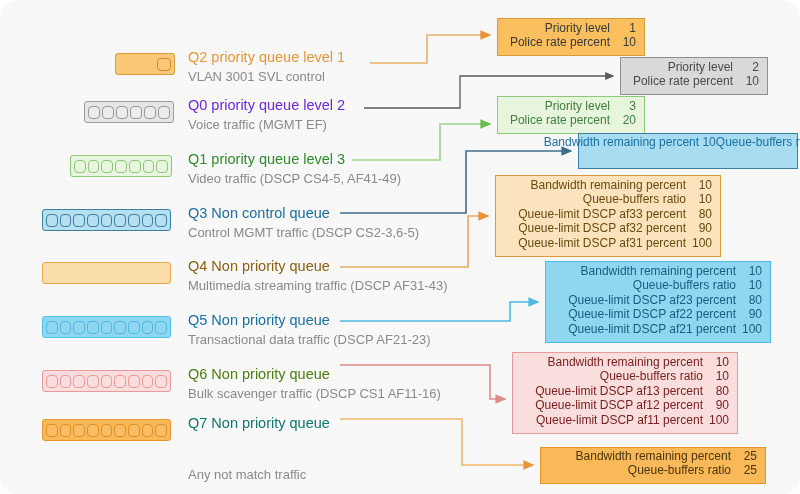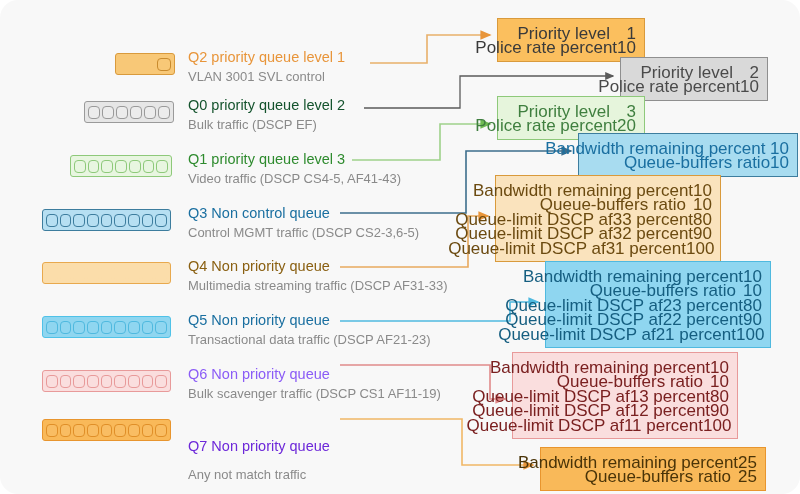--- a/index.html
+++ b/index.html
@@ -16,21 +16,21 @@
   .bar{position:absolute;box-sizing:border-box;border-radius:3px;
        display:flex;align-items:center;}
   .cell{box-sizing:border-box;border-radius:4px;height:13px;flex:1;margin:0 1px;}
 
   
   .qname{position:absolute;font-size:14.5px;white-space:nowrap;}
   .qdesc{position:absolute;font-size:13px;color:#8a8a8a;white-space:nowrap;}
 
   
   .box{position:absolute;box-sizing:border-box;border-width:1px;border-style:solid;
-       font-size:17px;line-height:14.4px;padding:8px 8px 5px 8px;
+       font-size:12px;line-height:14.4px;padding:1px 8px 5px 8px;
        white-space:pre;}
   .kvrow{display:flex;justify-content:flex-end;}
   .kvrow .k{text-align:right;}
   .kvrow .v{display:inline-block;width:26px;text-align:right;}
 </style>
 </head>
 <body>
 
 <div id="canvas">
 
@@ -148,39 +148,39 @@
         <div class="cell" style="background: rgb(249, 189, 99); border: 1.2px solid rgb(224, 143, 40);"></div>
         <div class="cell" style="background: rgb(249, 189, 99); border: 1.2px solid rgb(224, 143, 40);"></div>
         <div class="cell" style="background: rgb(249, 189, 99); border: 1.2px solid rgb(224, 143, 40);"></div>
         <div class="cell" style="background: rgb(249, 189, 99); border: 1.2px solid rgb(224, 143, 40);"></div>
         <div class="cell" style="background: rgb(249, 189, 99); border: 1.2px solid rgb(224, 143, 40);"></div>
       </div>
     </div>
   <div id="labels">
       <div class="qname" style="left: 188px; top: 49px; color: rgb(232, 149, 58);">Q2 priority queue level 1</div>
       <div class="qdesc" style="left: 188px; top: 69px;">VLAN 3001 SVL control</div>
-      <div class="qname" style="left: 188px; top: 97px; color: #14532d;">Q0 priority queue level 2</div>
-      <div class="qdesc" style="left: 188px; top: 117px;">Bulk traffic (DSCP EF)</div>
+      <div class="qname" style="left: 188px; top: 97px; color: #6d28d9;">Q0 priority queue level 2</div>
+      <div class="qdesc" style="left: 188px; top: 117px;">Voice traffic (MGMT EF)</div>
       <div class="qname" style="left: 188px; top: 151px; color: rgb(46, 139, 46);">Q1 priority queue level 3</div>
-      <div class="qdesc" style="left: 188px; top: 171px;">Video traffic (DSCP CS4-5, AF41-43)</div>
+      <div class="qdesc" style="left: 188px; top: 171px;">Video traffic (DSCP CS4-5, AF41-49)</div>
       <div class="qname" style="left: 188px; top: 205px; color: rgb(26, 111, 160);">Q3 Non control queue</div>
       <div class="qdesc" style="left: 188px; top: 225px;">Control MGMT traffic (DSCP CS2-3,6-5)</div>
       <div class="qname" style="left: 188px; top: 258px; color: rgb(138, 96, 18);">Q4 Non priority queue</div>
-      <div class="qdesc" style="left: 188px; top: 278px;">Multimedia streaming traffic (DSCP AF31-33)</div>
+      <div class="qdesc" style="left: 188px; top: 278px;">Multimedia streaming traffic (DSCP AF31-43)</div>
       <div class="qname" style="left: 188px; top: 312px; color: rgb(26, 111, 160);">Q5 Non priority queue</div>
       <div class="qdesc" style="left: 188px; top: 332px;">Transactional data traffic (DSCP AF21-23)</div>
-      <div class="qname" style="left: 188px; top: 366px; color: #8b5cf6;">Q6 Non priority queue</div>
-      <div class="qdesc" style="left: 188px; top: 386px;">Bulk scavenger traffic (DSCP CS1 AF11-19)</div>
-      <div class="qname" style="left: 188px; top: 438px; color: #6d28d9;">Q7 Non priority queue</div>
+      <div class="qname" style="left: 188px; top: 366px; color: #4d7c0f;">Q6 Non priority queue</div>
+      <div class="qdesc" style="left: 188px; top: 386px;">Bulk scavenger traffic (DSCP CS1 AF11-16)</div>
+      <div class="qname" style="left: 188px; top: 415px; color: #0f766e;">Q7 Non priority queue</div>
       <div class="qdesc" style="left: 188px; top: 435px; margin-top: 32px;">Any not match traffic</div>
     </div>
   <div id="boxes">
       <div class="box" style="left: 497px; top: 18px; width: 148px; min-height: 38px; background: rgb(251, 191, 94); border-color: rgb(217, 154, 60); color: rgb(58, 58, 58); display: flex; flex-direction: column; justify-content: center;"><div class="kvrow"><span class="k">Priority level</span><span class="v">1</span></div><div class="kvrow"><span class="k">Police rate percent</span><span class="v">10</span></div></div>
       <div class="box" style="left: 620px; top: 57px; width: 148px; min-height: 38px; background: rgb(217, 217, 217); border-color: rgb(143, 143, 143); color: rgb(74, 74, 74); display: flex; flex-direction: column; justify-content: center;"><div class="kvrow"><span class="k">Priority level</span><span class="v">2</span></div><div class="kvrow"><span class="k">Police rate percent</span><span class="v">10</span></div></div>
       <div class="box" style="left: 497px; top: 96px; width: 148px; min-height: 38px; background: rgb(230, 245, 220); border-color: rgb(142, 201, 122); color: rgb(63, 127, 63); display: flex; flex-direction: column; justify-content: center;"><div class="kvrow"><span class="k">Priority level</span><span class="v">3</span></div><div class="kvrow"><span class="k">Police rate percent</span><span class="v">20</span></div></div>
-      <div class="box" style="left: 578px; top: 133px; width: 220px; min-height: 36px; background: rgb(168, 220, 240); border-color: rgb(61, 125, 158); color: rgb(26, 111, 160); display: flex; flex-direction: column; justify-content: center;"><div class="kvrow"><span class="k">Bandwidth remaining percent 10</span></div><div class="kvrow"><span class="k">Queue-buffers ratio10</span></div></div>
+      <div class="box" style="left: 578px; top: 133px; width: 220px; min-height: 36px; background: rgb(168, 220, 240); border-color: rgb(61, 125, 158); color: rgb(26, 111, 160); display: flex; flex-direction: row; justify-content: center;"><div class="kvrow"><span class="k">Bandwidth remaining percent 10</span></div><div class="kvrow"><span class="k">Queue-buffers ratio10</span></div></div>
       <div class="box" style="left: 495px; top: 175px; width: 226px; min-height: 82px; background: rgb(250, 227, 189); border-color: rgb(217, 154, 60); color: rgb(107, 74, 16); display: flex; flex-direction: column; justify-content: center;"><div class="kvrow"><span class="k">Bandwidth remaining percent</span><span class="v">10</span></div><div class="kvrow"><span class="k">Queue-buffers ratio</span><span class="v">10</span></div><div class="kvrow"><span class="k">Queue-limit DSCP af33 percent</span><span class="v">80</span></div><div class="kvrow"><span class="k">Queue-limit DSCP af32 percent</span><span class="v">90</span></div><div class="kvrow"><span class="k">Queue-limit DSCP af31 percent</span><span class="v">100</span></div></div>
       <div class="box" style="left: 545px; top: 261px; width: 226px; min-height: 82px; background: rgb(143, 214, 240); border-color: rgb(79, 185, 223); color: rgb(21, 94, 128); display: flex; flex-direction: column; justify-content: center;"><div class="kvrow"><span class="k">Bandwidth remaining percent</span><span class="v">10</span></div><div class="kvrow"><span class="k">Queue-buffers ratio</span><span class="v">10</span></div><div class="kvrow"><span class="k">Queue-limit DSCP af23 percent</span><span class="v">80</span></div><div class="kvrow"><span class="k">Queue-limit DSCP af22 percent</span><span class="v">90</span></div><div class="kvrow"><span class="k">Queue-limit DSCP af21 percent</span><span class="v">100</span></div></div>
       <div class="box" style="left: 512px; top: 352px; width: 226px; min-height: 82px; background: rgb(250, 222, 222); border-color: rgb(232, 154, 154); color: rgb(122, 32, 32); display: flex; flex-direction: column; justify-content: center;"><div class="kvrow"><span class="k">Bandwidth remaining percent</span><span class="v">10</span></div><div class="kvrow"><span class="k">Queue-buffers ratio</span><span class="v">10</span></div><div class="kvrow"><span class="k">Queue-limit DSCP af13 percent</span><span class="v">80</span></div><div class="kvrow"><span class="k">Queue-limit DSCP af12 percent</span><span class="v">90</span></div><div class="kvrow"><span class="k">Queue-limit DSCP af11 percent</span><span class="v">100</span></div></div>
       <div class="box" style="left: 540px; top: 447px; width: 226px; min-height: 36px; background: rgb(249, 185, 89); border-color: rgb(232, 149, 46); color: rgb(74, 52, 8); display: flex; flex-direction: column; justify-content: center;"><div class="kvrow"><span class="k">Bandwidth remaining percent</span><span class="v">25</span></div><div class="kvrow"><span class="k">Queue-buffers ratio</span><span class="v">25</span></div></div>
     </div>
 
 </div>
 
 </body></html>

